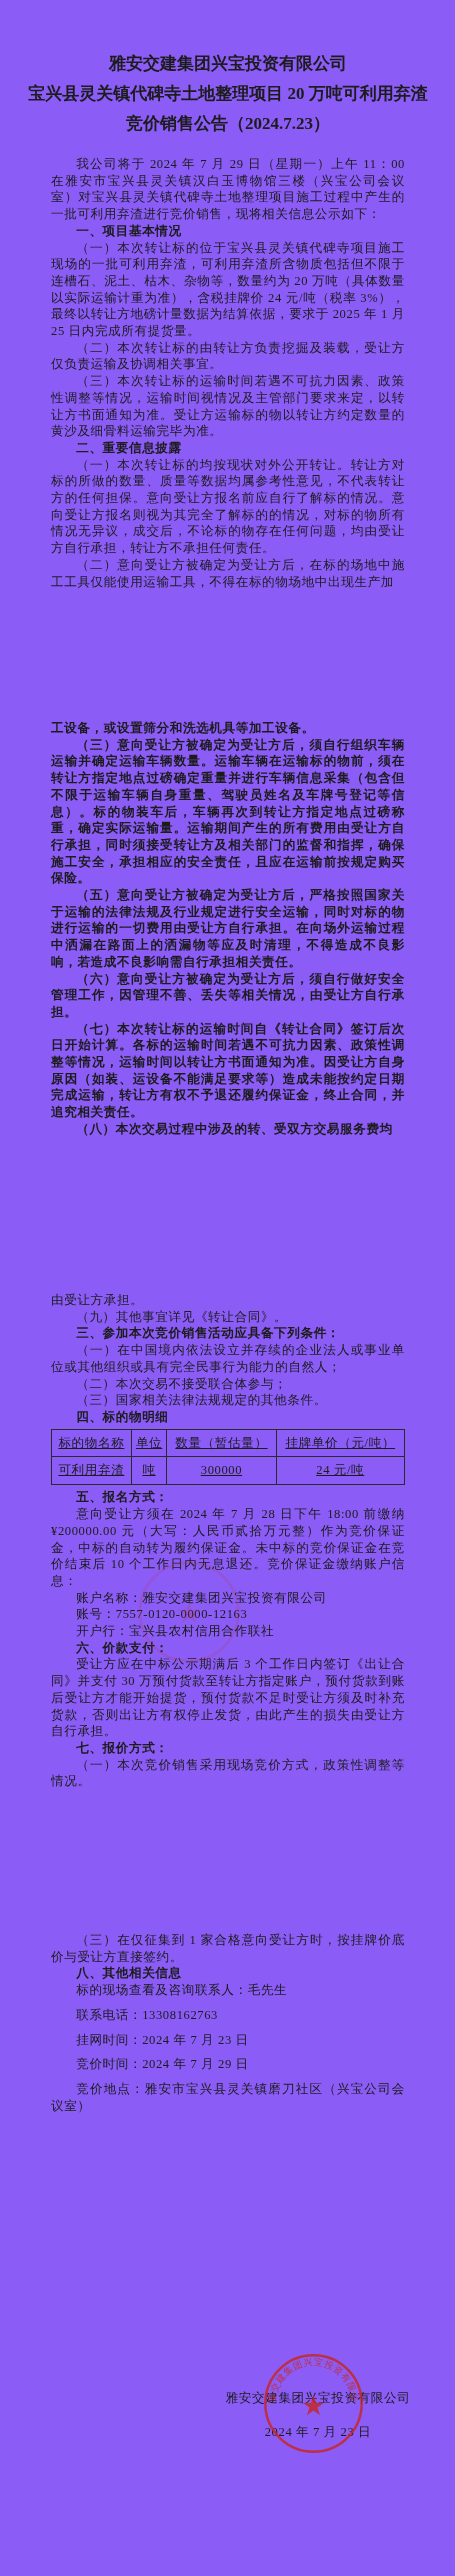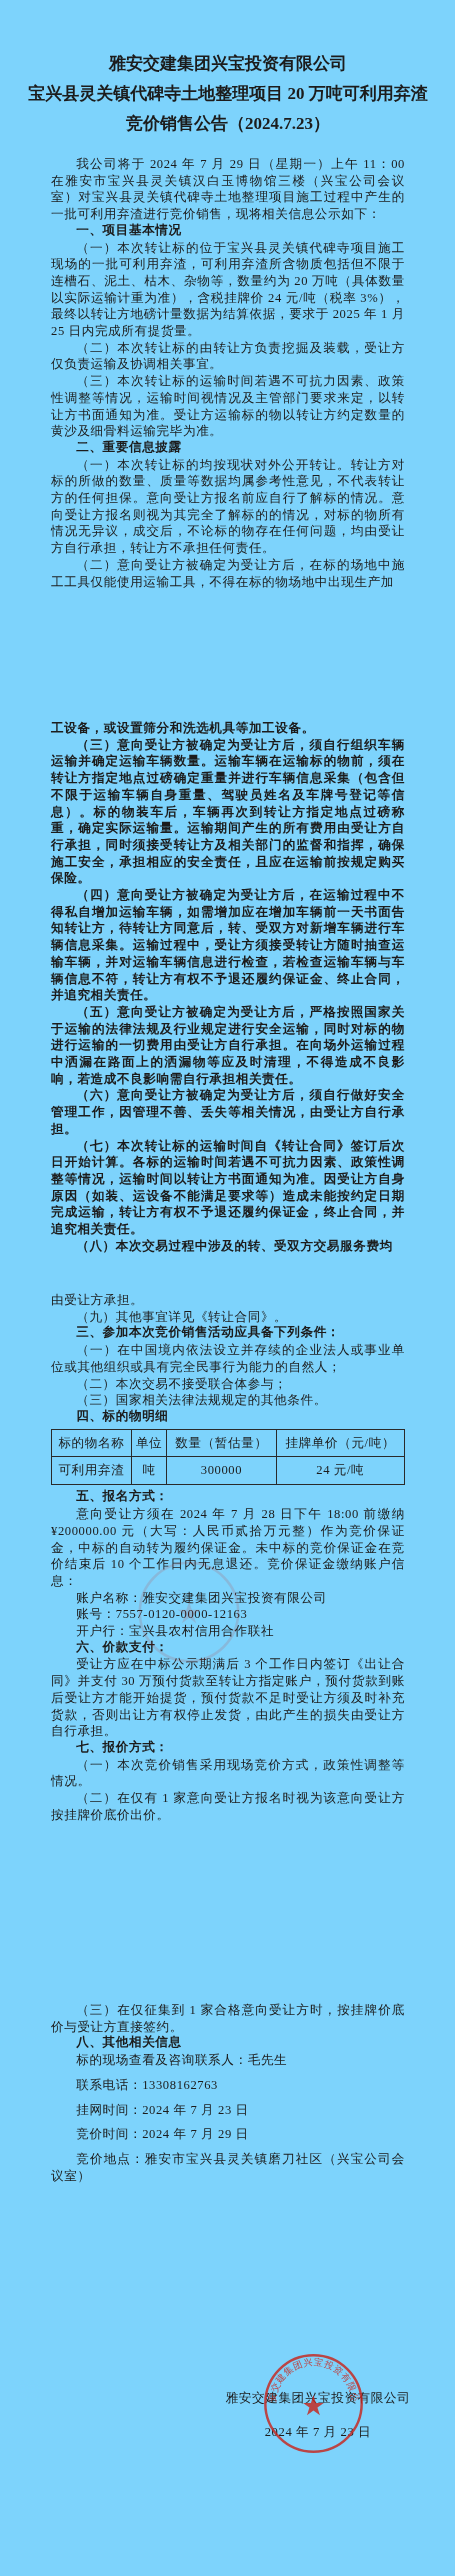--- a/index.html
+++ b/index.html
@@ -1,21 +1,21 @@
 <!DOCTYPE html>
 <html style="font-size:9.2px"><head>
 <meta charset="utf-8">
 <style>
   html,body{margin:0;padding:0;background:#e8e8e8;}
   .doc{
     position:relative;
     width:456px;
     height:2576px;
     margin:0 auto;
-    background:#7dd3fc;
+    background:#8b5cf6;
     overflow:hidden;
     font-family:"Liberation Serif","DejaVu Serif",serif;
     color:#1c1c1c;
   }
   .title-block{
     position:absolute;
     top:49px;left:24px;right:24px;
     text-align:center;
     font-weight:bold;
     font-size:17px;
@@ -28,40 +28,41 @@
     font-size:12.6px;
     line-height:16.7px;
     letter-spacing:0.6px;
     text-align:justify;
     margin-top:12px;
   }
   .page p{margin:0;text-indent:2em;}
   .page p.cont{text-indent:0;}
   .hd{
     font-weight:bold;
-    font-family:Liberation Mono, monospace;
+    font-family:Liberation Sans, sans-serif;
     text-indent:2em;
   }
   .bold{font-weight:bold;}
   #page1{top:144px;}
   #page2{top:708px;font-weight:bold;}
   #page3{top:1280px;}
-  #page4{top:1990px;}
+  #page4{top:1920px;}
   table.lots{
     width:100%;
     border-collapse:collapse;
     margin:3.4px 0 4.6px 0;
   }
   table.lots th, table.lots td{
     border:1.1px solid #2a2a2a;
     font-weight:normal;
     text-align:center;
     height:26.4px;
     padding:0 2.3px;
     font-size:12.6px;
+    text-decoration:underline;
   }
   .sig-block{
     position:absolute;
     top:2390px;
     left:223px;
     width:190px;
     text-align:center;
     font-size:12.6px;
     letter-spacing:0.6px;
     line-height:16.7px;
@@ -92,21 +93,20 @@
     <p>（二）本次转让标的由转让方负责挖掘及装载，受让方仅负责运输及协调相关事宜。</p>
     <p>（三）本次转让标的运输时间若遇不可抗力因素、政策性调整等情况，运输时间视情况及主管部门要求来定，以转让方书面通知为准。受让方运输标的物以转让方约定数量的黄沙及细骨料运输完毕为准。</p>
     <p class="hd">二、重要信息披露</p>
     <p>（一）本次转让标的均按现状对外公开转让。转让方对标的所做的数量、质量等数据均属参考性意见，不代表转让方的任何担保。意向受让方报名前应自行了解标的情况。意向受让方报名则视为其完全了解标的的情况，对标的物所有情况无异议，成交后，不论标的物存在任何问题，均由受让方自行承担，转让方不承担任何责任。</p>
     <p>（二）意向受让方被确定为受让方后，在标的场地中施工工具仅能使用运输工具，不得在标的物场地中出现生产加</p>
   </div>
 
   <div class="page" id="page2">
     <p class="cont">工设备，或设置筛分和洗选机具等加工设备。</p>
     <p>（三）意向受让方被确定为受让方后，须自行组织车辆运输并确定运输车辆数量。运输车辆在运输标的物前，须在转让方指定地点过磅确定重量并进行车辆信息采集（包含但不限于运输车辆自身重量、驾驶员姓名及车牌号登记等信息）。标的物装车后，车辆再次到转让方指定地点过磅称重，确定实际运输量。运输期间产生的所有费用由受让方自行承担，同时须接受转让方及相关部门的监督和指挥，确保施工安全，承担相应的安全责任，且应在运输前按规定购买保险。</p>
-    <p>（四）意向受让方被确定为受让方后，在运输过程中不得私自增加运输车辆，如需增加应在增加车辆前一天书面告知转让方，待转让方同意后，转、受双方对新增车辆进行车辆信息采集。运输过程中，受让方须接受转让方随时抽查运输车辆，并对运输车辆信息进行检查，若检查运输车辆与车辆信息不符，转让方有权不予退还履约保证金、终止合同，并追究相关责任。</p>
     <p>（五）意向受让方被确定为受让方后，严格按照国家关于运输的法律法规及行业规定进行安全运输，同时对标的物进行运输的一切费用由受让方自行承担。在向场外运输过程中洒漏在路面上的洒漏物等应及时清理，不得造成不良影响，若造成不良影响需自行承担相关责任。</p>
     <p>（六）意向受让方被确定为受让方后，须自行做好安全管理工作，因管理不善、丢失等相关情况，由受让方自行承担。</p>
     <p>（七）本次转让标的运输时间自《转让合同》签订后次日开始计算。各标的运输时间若遇不可抗力因素、政策性调整等情况，运输时间以转让方书面通知为准。因受让方自身原因（如装、运设备不能满足要求等）造成未能按约定日期完成运输，转让方有权不予退还履约保证金，终止合同，并追究相关责任。</p>
     <p>（八）本次交易过程中涉及的转、受双方交易服务费均</p>
   </div>
 
   <div class="page" id="page3">
     <p class="cont">由受让方承担。</p>
     <p>（九）其他事宜详见《转让合同》。</p>
     <p class="hd">三、参加本次竞价销售活动应具备下列条件：</p>
@@ -134,21 +134,20 @@
     </table>
     <p class="hd">五、报名方式：</p>
     <p>意向受让方须在 2024 年 7 月 28 日下午 18:00 前缴纳 ¥200000.00 元（大写：人民币贰拾万元整）作为竞价保证金，中标的自动转为履约保证金。未中标的竞价保证金在竞价结束后 10 个工作日内无息退还。竞价保证金缴纳账户信息：</p>
     <p>账户名称：雅安交建集团兴宝投资有限公司</p>
     <p>账号：7557-0120-0000-12163</p>
     <p>开户行：宝兴县农村信用合作联社</p>
     <p class="hd">六、价款支付：</p>
     <p>受让方应在中标公示期满后 3 个工作日内签订《出让合同》并支付 30 万预付货款至转让方指定账户，预付货款到账后受让方才能开始提货，预付货款不足时受让方须及时补充货款，否则出让方有权停止发货，由此产生的损失由受让方自行承担。</p>
     <p class="hd">七、报价方式：</p>
     <p>（一）本次竞价销售采用现场竞价方式，政策性调整等情况。</p>
-    <p>（二）在仅有 1 家意向受让方报名时视为该意向受让方按挂牌价底价出价。</p>
   </div>
 
   <div class="page" id="page4">
     <p>（三）在仅征集到 1 家合格意向受让方时，按挂牌价底价与受让方直接签约。</p>
     <p class="hd">八、其他相关信息</p>
     <p>标的现场查看及咨询联系人：毛先生</p>
     <div class="spacer-line"></div>
     <p>联系电话：13308162763</p>
     <div class="spacer-line"></div>
     <p>挂网时间：2024 年 7 月 23 日</p>

